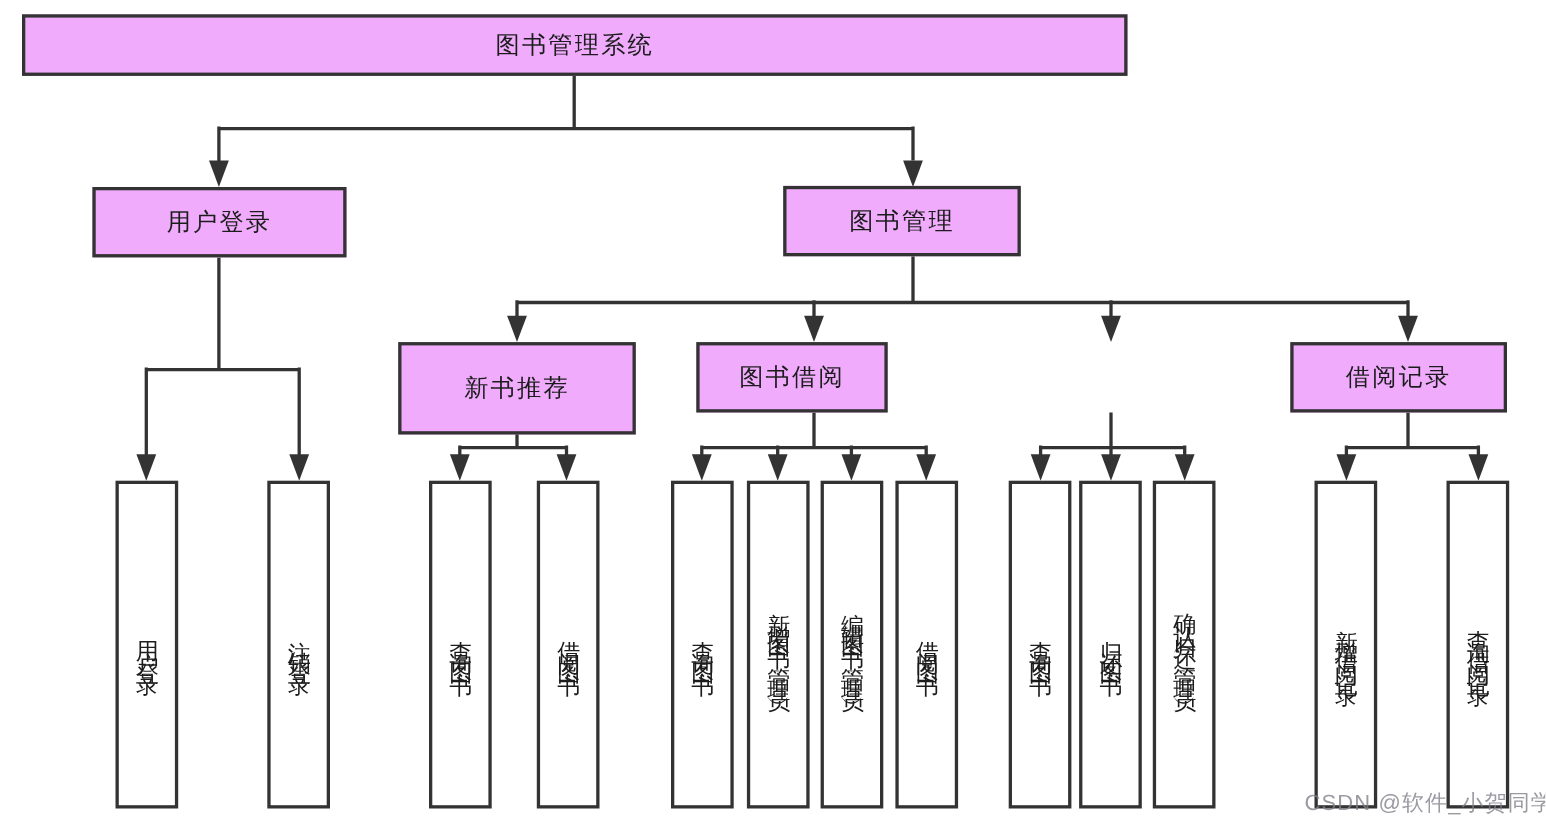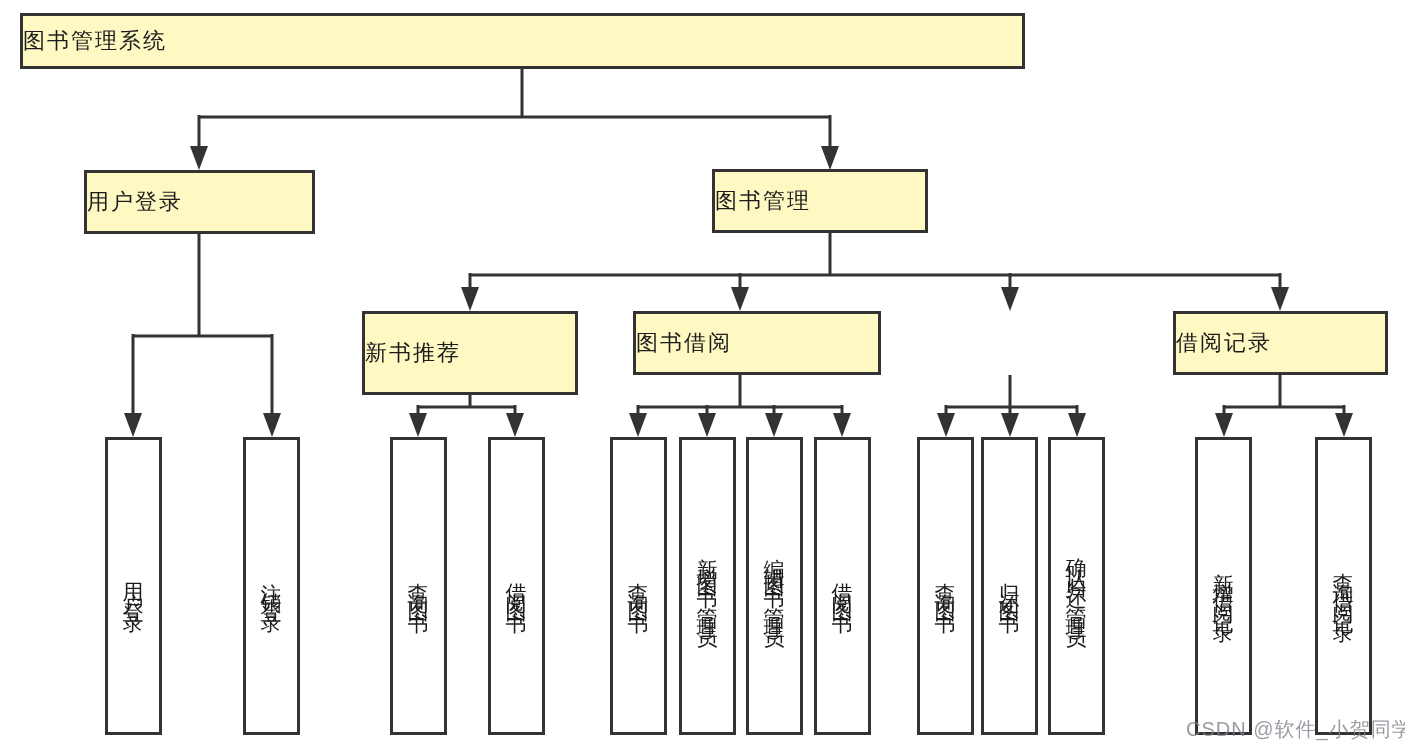--- a/index.html
+++ b/index.html
@@ -13,24 +13,25 @@
     overflow: hidden;
   }
   .connectors {
     position: absolute;
     left: 0; top: 0;
     width: 1405px; height: 747px;
     z-index: 1;
   }
   .node {
     position: absolute;
-    background: #fef9c3;
+    background: #f0abfc;
     border: 3px solid #333333;
     display: flex;
     align-items: center;
+    justify-content: center;
     z-index: 2;
   }
   .hlabel {
     font-size: 22px;
     letter-spacing: 2px;
     color: #1c1c1c;
     white-space: nowrap;
   }
   .vnode {
     position: absolute;
@@ -109,24 +110,24 @@
   <div class="node" style="left:84px; top:170px; width:231px; height:64px">
     <span class="hlabel">用户登录</span>
   </div>
   <div class="node" style="left:712px; top:169px; width:216px; height:64px">
     <span class="hlabel">图书管理</span>
   </div>
 
   <div class="node" style="left:362px; top:311px; width:216px; height:84px">
     <span class="hlabel">新书推荐</span>
   </div>
-  <div class="node" style="left:633px; top:311px; width:248px; height:64px">
+  <div class="node" style="left:633px; top:311px; width:174px; height:64px">
     <span class="hlabel">图书借阅</span>
   </div>
-  <div class="node" style="left:1173px; top:311px; width:215px; height:64px">
+  <div class="node" style="left:1173px; top:311px; width:197px; height:64px">
     <span class="hlabel">借阅记录</span>
   </div>
 
   <div class="vnode" style="left:105px">
     <span class="vlabel">用户登录</span>
   </div>
   <div class="vnode" style="left:243px">
     <span class="vlabel">注销登录</span>
   </div>
 

